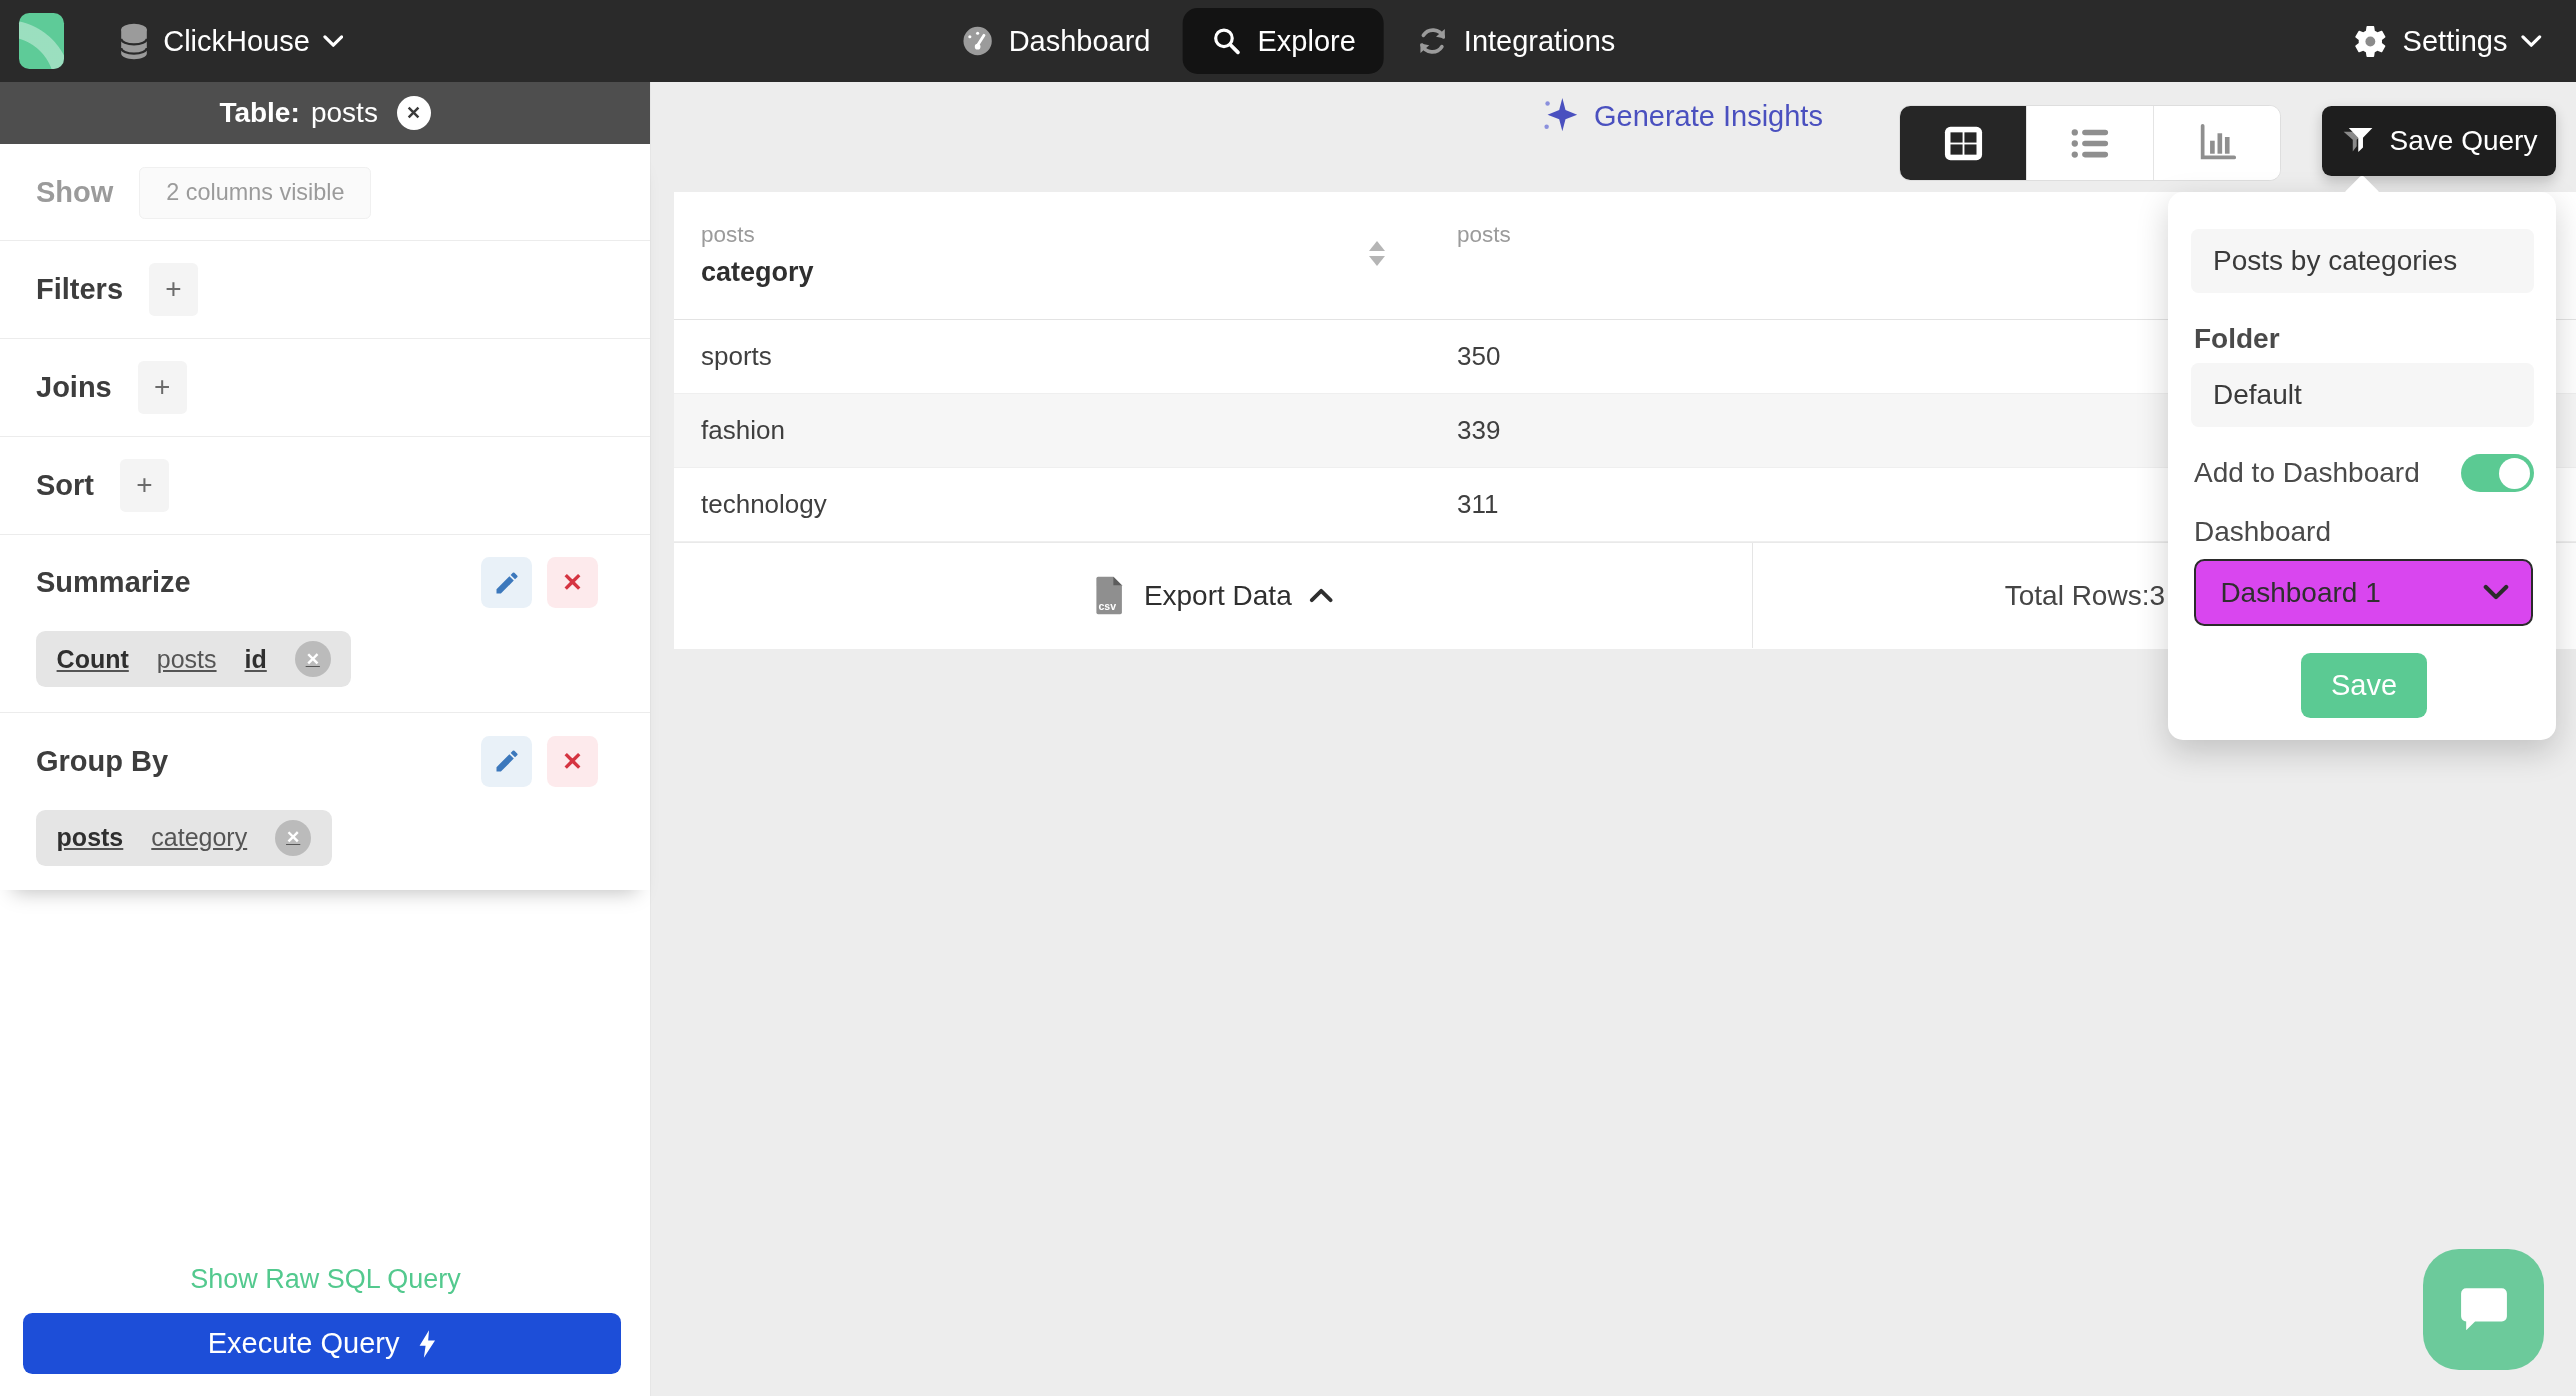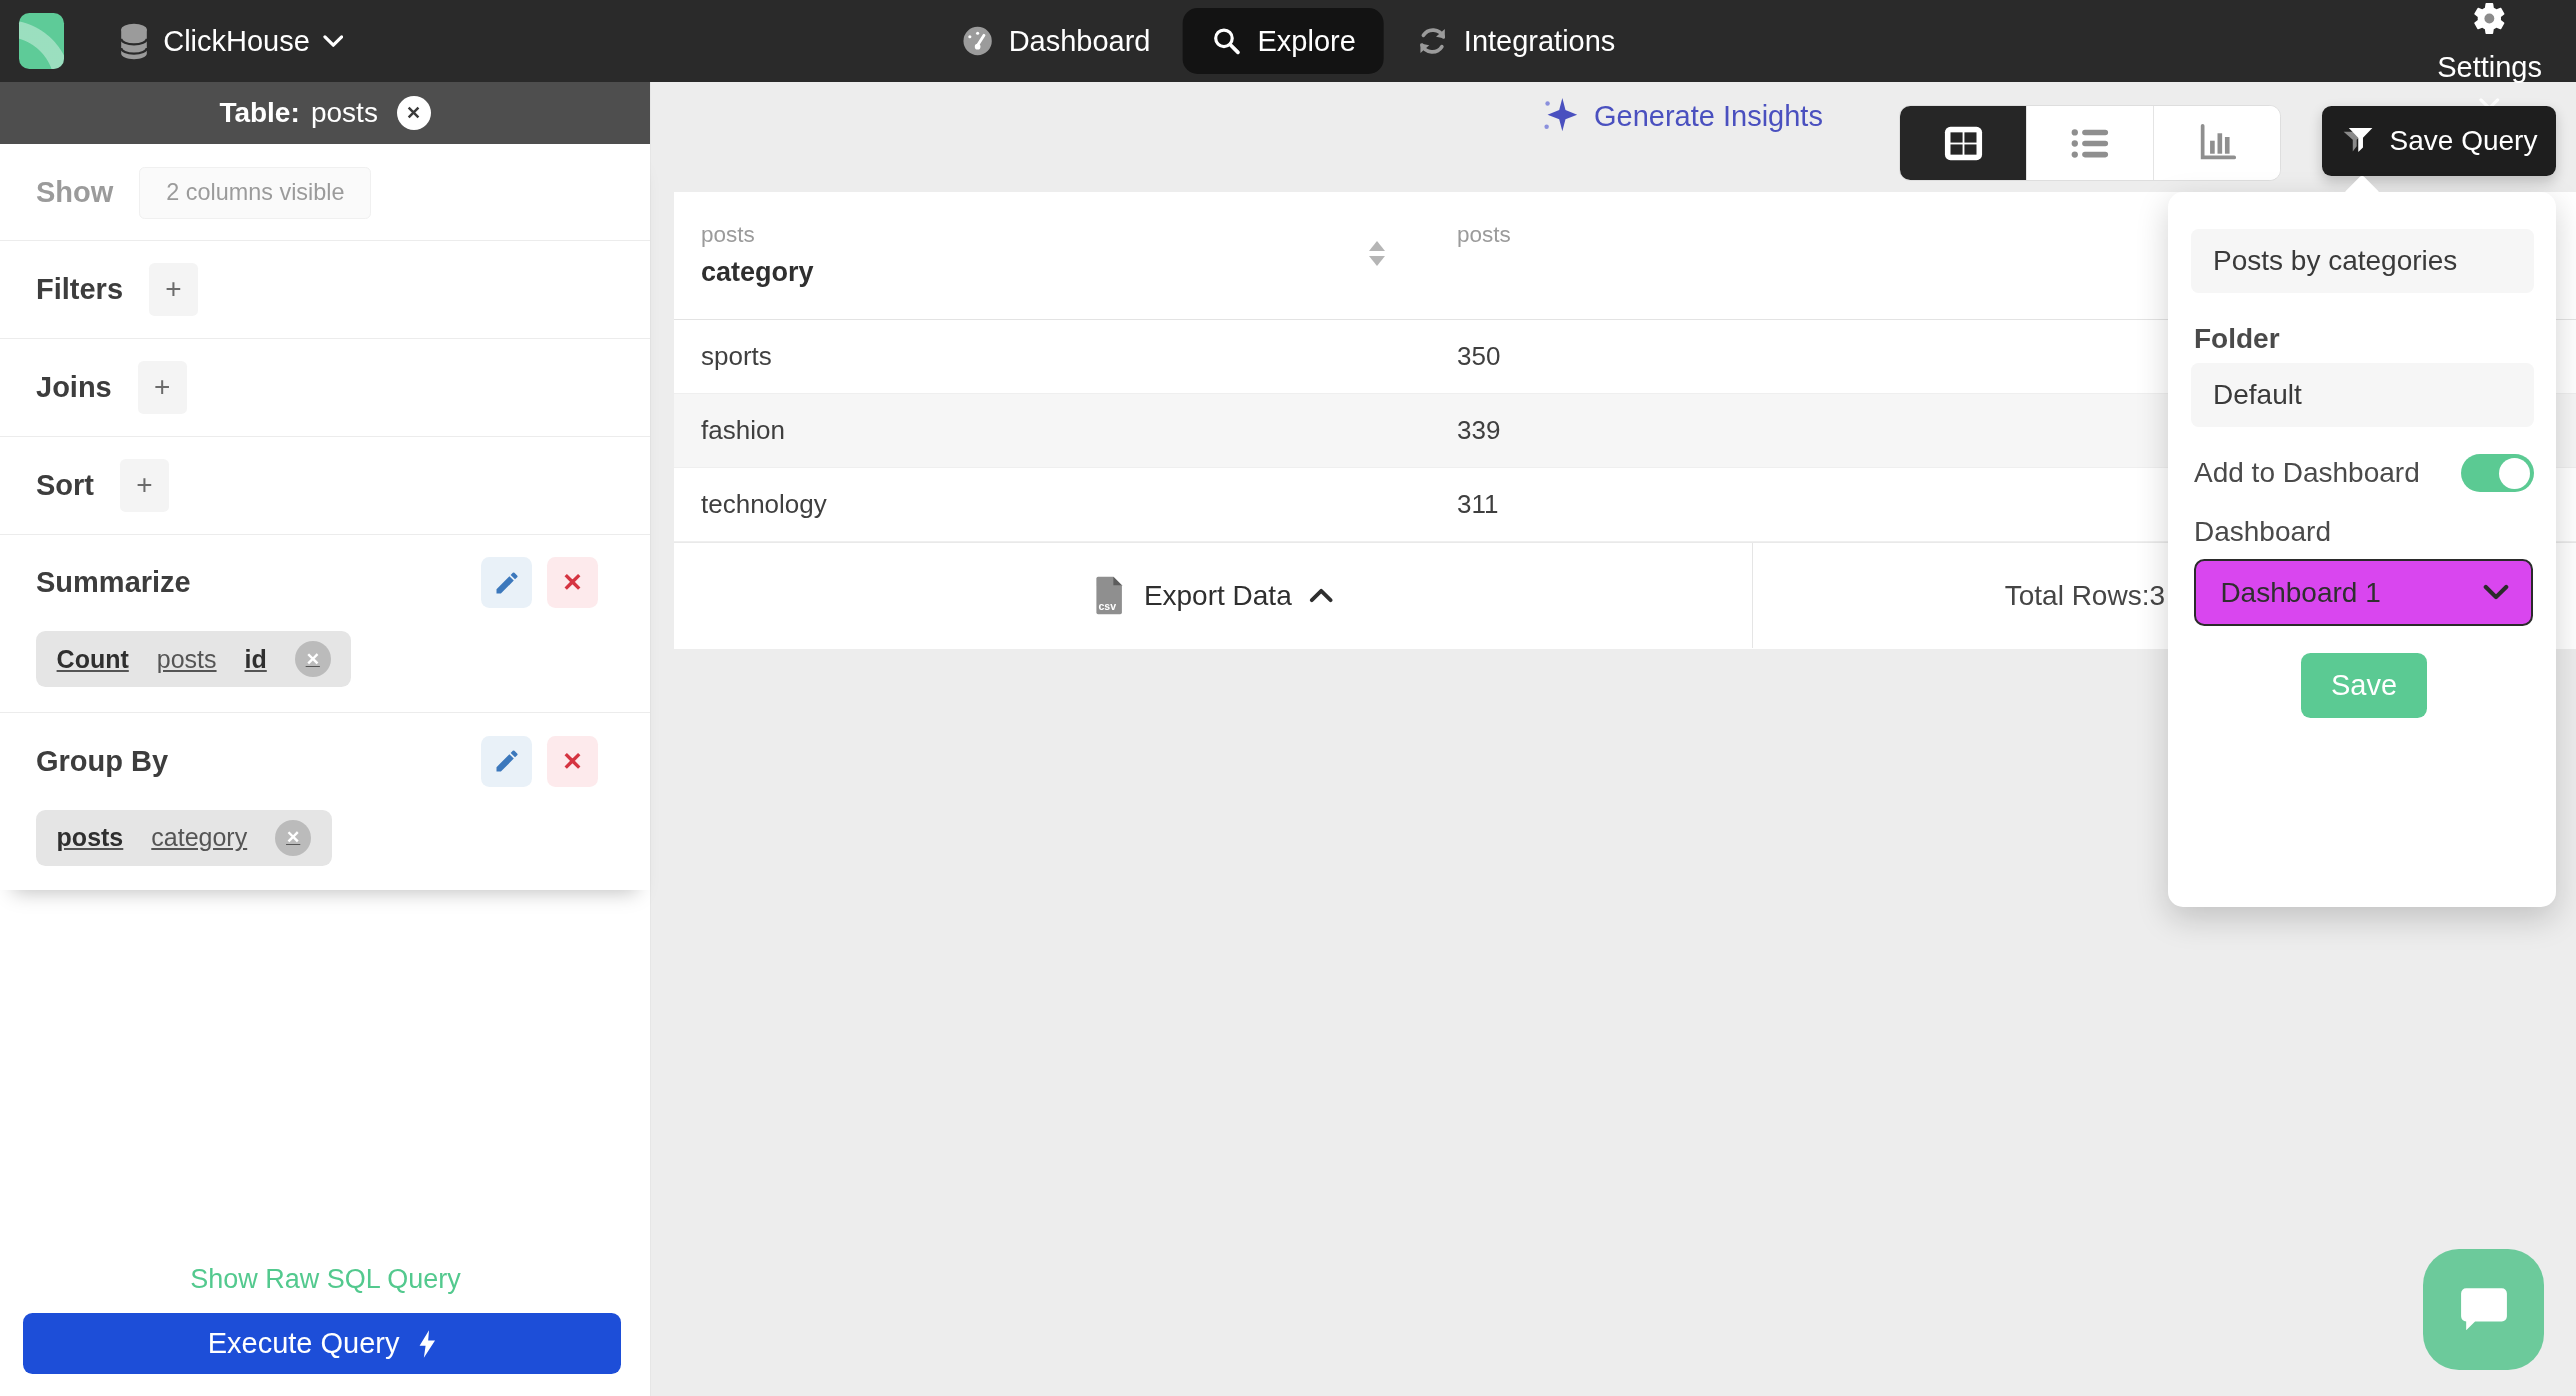--- a/index.html
+++ b/index.html
@@ -13,21 +13,21 @@
   .logo::before { content:""; position:absolute; inset:0;
      background:radial-gradient(circle at -30% 130%, rgba(255,255,255,0) 52%, rgba(255,255,255,.38) 53% 70%, rgba(255,255,255,0) 71%); }
   .brand .dbicon { margin-left:52px; }
   .brand-name { margin-left:11.2px; color:#fff; font-size:29px; }
   .brand .chev { margin-left:13px; }
 
   .centernav { position:absolute; left:50%; top:0; transform:translateX(-50%); height:82px; display:flex; align-items:center; gap:32px; }
   .navitem { display:flex; align-items:center; gap:14px; color:#fff; font-size:29px; cursor:pointer; }
   .navpill { background:#131313; border-radius:15px; height:66px; padding:0 28px; display:flex; align-items:center; gap:15px; color:#fff; font-size:29px; }
 
-  .settings { position:absolute; right:34px; top:0; height:82px; display:flex; align-items:center; gap:14px; color:#fff; font-size:29px;flex-direction:column; }
+  .settings { position:absolute; right:34px; top:0; height:82px; display:flex; align-items:center; gap:14px; color:#fff; font-size:29px; }
 
   
   .sidebar { position:absolute; top:82px; left:0; width:651px; height:1314px; background:#fff; border-right:0.9px solid #e6e6e6; }
   .tablebar { height:62px; background:#4e4e4e; display:flex; align-items:center; justify-content:center; gap:11.2px; }
   .tablebar .tlab { color:#fff; font-size:28px; font-weight:700; }
   .tablebar .tval { color:#fff; font-size:28px; }
   .badge-x { width:34px; height:34px; margin-left:7.5px; border-radius:50%; background:#fff; color:#3a3a3a; font-size:18px; font-weight:700; display:flex; align-items:center; justify-content:center; cursor:pointer; }
 
   .sb-content { box-shadow:0 15px 19px -13px rgba(0,0,0,.25); }
   .sb-row { display:flex; align-items:center; padding:0 52px 0 36px; }
@@ -78,21 +78,21 @@
   .trow.alt { background:#f6f6f6; }
   .td1 { width:750px; padding-left:27px; }
   .td2 { flex:1; padding-left:33px; }
   .tfoot { position:relative; height:105px; border-top:0.9px solid #e9e9e9; }
   .exportzone { position:absolute; left:0; top:0; width:1078px; height:105px; display:flex; align-items:center; justify-content:center; gap:17px;
      font-size:28px; color:#2f2f2f; cursor:pointer; }
   .vdiv { position:absolute; left:1078px; top:0; width:0.9px; height:105px; background:#e5e5e5; }
   .totalrows { position:absolute; right:411px; top:0; height:105px; display:flex; align-items:center; font-size:28px; color:#454545; }
 
   
-  .popover { position:absolute; left:2168px; top:192px; width:388px; height:715px; background:#fff; border-radius:15px;
+  .popover { position:absolute; left:2168px; top:192px; width:388px; height:548px; background:#fff; border-radius:15px;
      box-shadow:0 11.2px 32px rgba(0,0,0,.18); }
   .popover .arrow { position:absolute; top:-12.2px; left:181px; width:26px; height:26px; background:#fff; transform:rotate(45deg); border-radius:3.7px; }
   .pop-input { position:absolute; left:22.5px; width:343px; height:64px; background:#f6f6f6; border:none; border-radius:7.5px;
      font-size:28px; color:#3a3a3a; padding:0 0 0 22.5px; display:flex; align-items:center; }
   .pop-label { position:absolute; left:26px; font-size:28px; color:#4a4a4a; }
   .toggle { position:absolute; left:293px; top:262px; width:73px; height:38px; border-radius:19.7px; background:#5bca93; cursor:pointer; }
   .toggle .knob { position:absolute; right:3.7px; top:3.7px; width:31px; height:31px; border-radius:50%; background:#fff; }
   .pop-select { position:absolute; left:26px; top:367px; width:339px; height:67px; border:2.8px solid #2b2b2b; border-radius:10.3px; background:#d946ef;
      display:flex; align-items:center; font-size:28px; color:#2f2f2f; padding-left:24.4px; cursor:pointer; }
   .pop-select .sel-chev { position:absolute; right:22.5px; }

